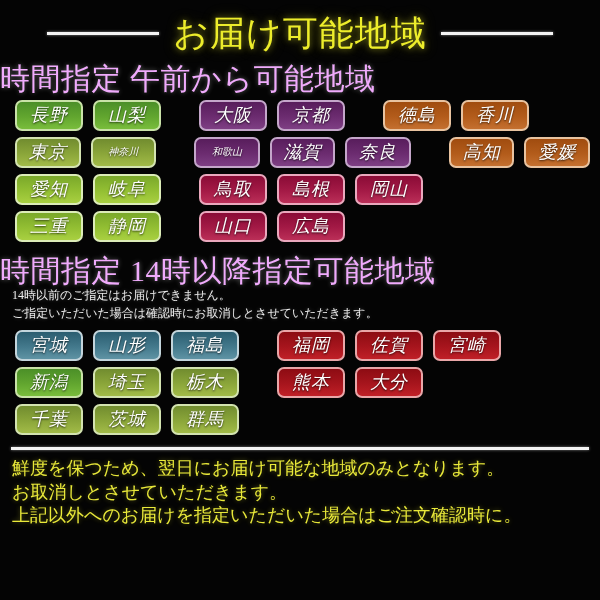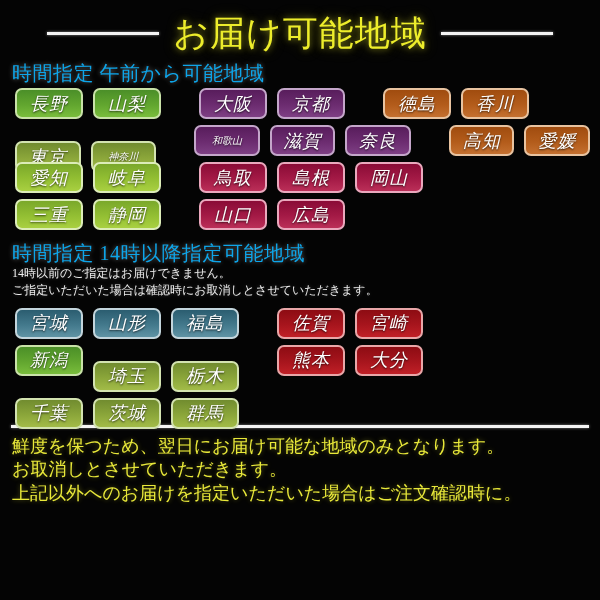--- a/index.html
+++ b/index.html
@@ -36,23 +36,22 @@
     font-size: 35px;
     line-height: 1;
     color: #eded2b;
     letter-spacing: 1px;
     text-shadow: 0 0 6px rgba(220,220,40,0.55), 0 0 14px rgba(190,190,30,0.35);
     white-space: nowrap;
   }
 
   
   .section-heading {
-    font-size: 20px;
-    color: #0ea5e9;
-    padding-left: 12px;
+    font-size: 30px;
+    color: #f0abfc;
     line-height: 1.12;
     letter-spacing: 0.5px;
     text-shadow: 0 0 5px rgba(255,255,255,0.4);
     white-space: nowrap;
   }
   .section-note {
     font-size: 12px;
     color: #ededed;
     padding-left: 12px;
     line-height: 1.45;
@@ -82,21 +81,21 @@
     white-space: nowrap;
     text-shadow: 0 1px 2px rgba(0,0,0,0.75);
     font-family: "Liberation Sans", "DejaVu Sans", sans-serif;
     font-style: italic;
   }
   .badge.w3 { font-size: 10px; letter-spacing: 0px; }
   .spacer-col { width: 28px; flex: 0 0 28px; }
 
   
   .c-green   { background: linear-gradient(180deg,#4b8f28 0%,#62a62f 55%,#79bd3c 100%); border: 2px solid #c9e2a8; }
-  .c-olive   { background: linear-gradient(180deg,#718c2f 0%,#8ba63a 55%,#a2bb48 100%); border: 2px solid #d3e3b0; margin-top: 16px; }
+  .c-olive   { background: linear-gradient(180deg,#718c2f 0%,#8ba63a 55%,#a2bb48 100%); border: 2px solid #d3e3b0; }
   .c-lime    { background: linear-gradient(180deg,#7aa82a 0%,#93bf33 55%,#a9d041 100%); border: 2px solid #dcecb8; }
   .c-purple  { background: linear-gradient(180deg,#581d5c 0%,#6c2c70 55%,#7e3f84 100%); border: 2px solid #c4a6ca; }
   .c-orange  { background: linear-gradient(180deg,#a04c0f 0%,#b35c1b 55%,#c47030 100%); border: 2px solid #e8c3a0; }
   .c-crimson { background: linear-gradient(180deg,#8a0b36 0%,#a41a46 55%,#bb2f58 100%); border: 2px solid #eaa8bd; }
   .c-teal    { background: linear-gradient(180deg,#2b5d70 0%,#43798c 55%,#5f93a4 100%); border: 2px solid #c3d5dc; }
   .c-red     { background: linear-gradient(180deg,#8d0c13 0%,#a7151d 55%,#c02027 100%); border: 2px solid #e9a6a8; }
 
   
   .footer-rule {
     height: 3px;
@@ -169,20 +168,21 @@
 <div style="margin-top:6px;">
   <div class="section-heading">時間指定 14時以降指定可能地域</div>
   <div class="section-note">14時以前のご指定はお届けできません。</div>
   <div class="section-note">ご指定いただいた場合は確認時にお取消しとさせていただきます。</div>
   <div class="grid-block" id="grid-1" style="padding-top:8px;">
       <div class="badge-row">
         <div class="badge c-teal">宮城</div>
         <div class="badge c-teal">山形</div>
         <div class="badge c-teal">福島</div>
         <div class="spacer-col"></div>
+        <div class="badge c-red">福岡</div>
         <div class="badge c-red">佐賀</div>
         <div class="badge c-red">宮崎</div>
       </div>
       <div class="badge-row">
         <div class="badge c-green">新潟</div>
         <div class="badge c-olive">埼玉</div>
         <div class="badge c-olive">栃木</div>
         <div class="spacer-col"></div>
         <div class="badge c-red">熊本</div>
         <div class="badge c-red">大分</div>

